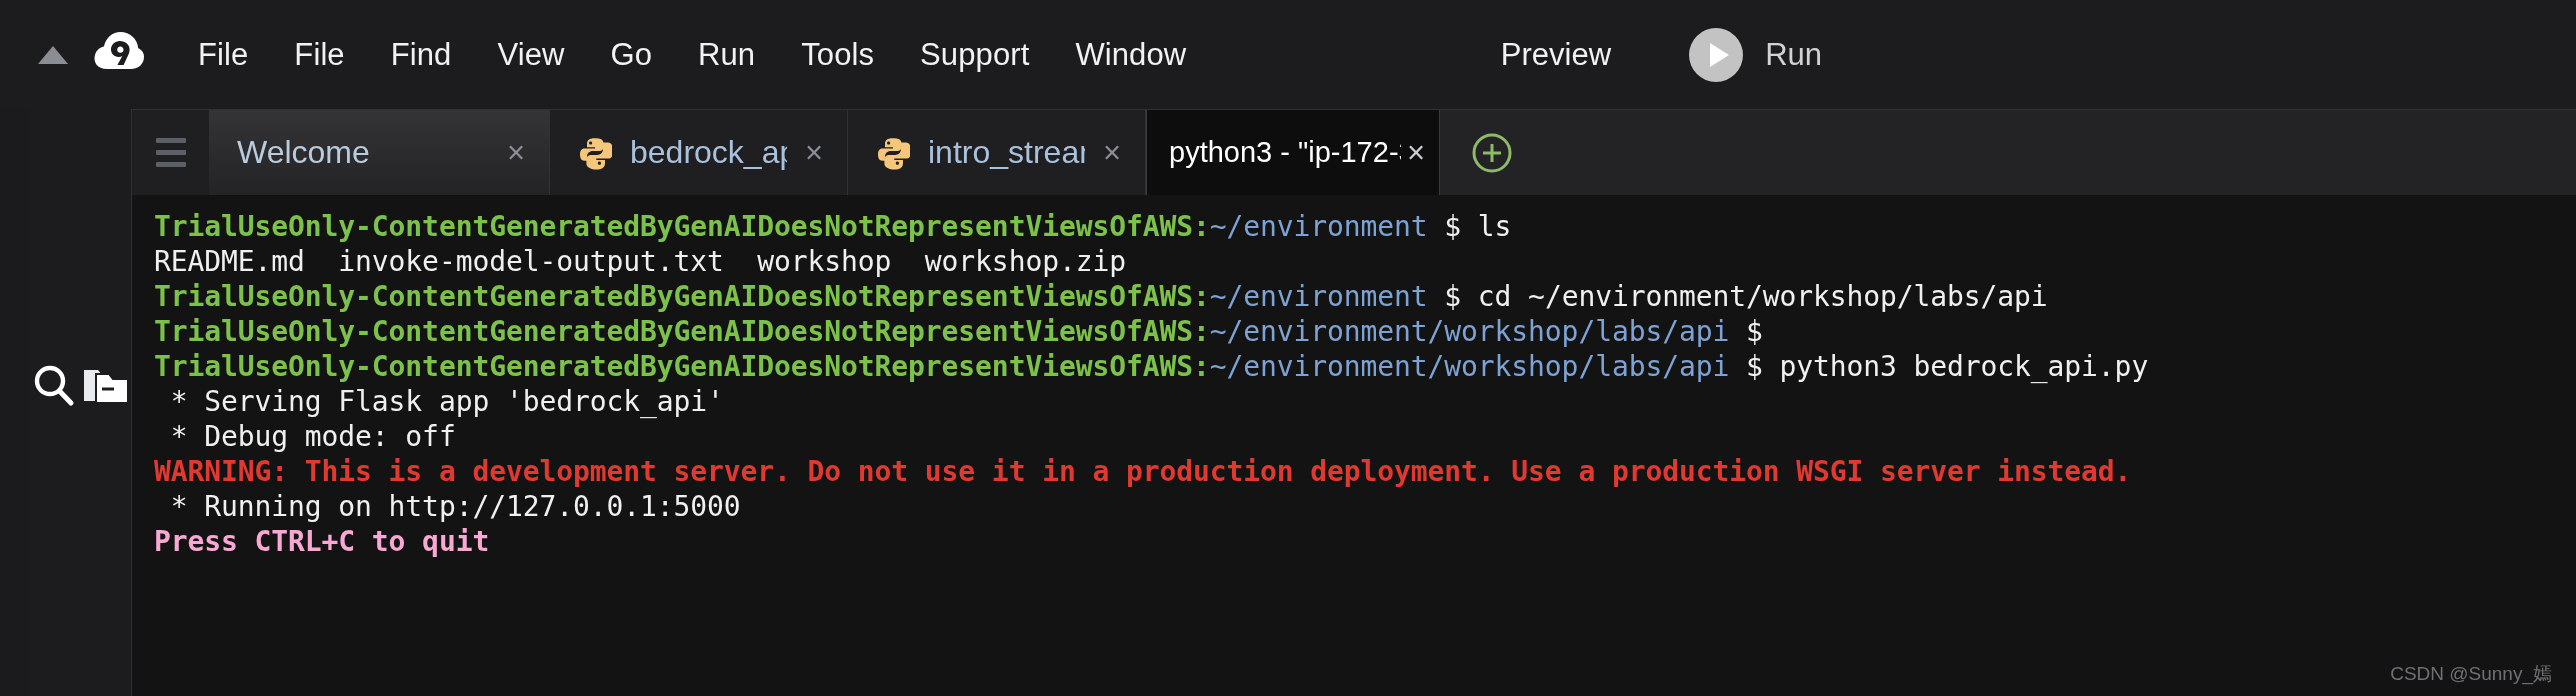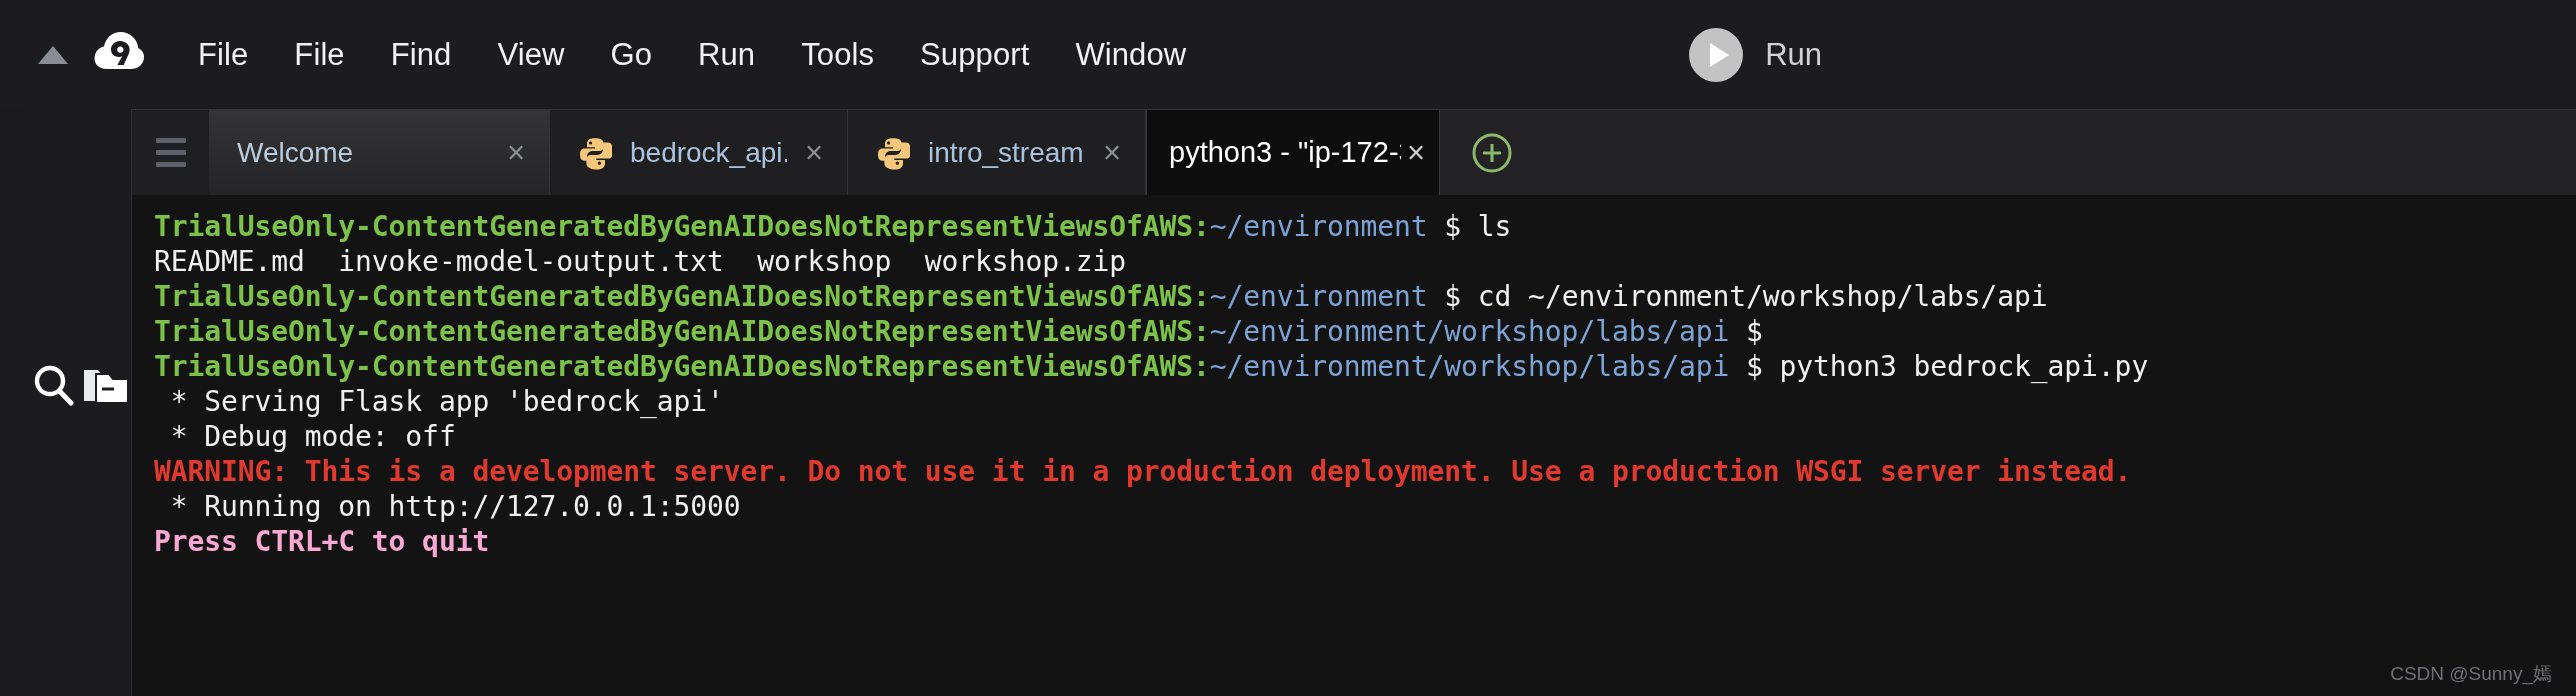--- a/index.html
+++ b/index.html
@@ -212,21 +212,21 @@
     padding: 0 14px 0 22px;
   }
   .py-icon {
     flex: 0 0 auto;
     margin-right: 18px;
     display: flex;
     align-items: center;
   }
   .tab-label {
     color: #a8c2dd;
-    font-size: 28px;
+    font-size: 32px;
     white-space: nowrap;
     overflow: hidden;
     text-overflow: clip;
     flex: 1 1 auto;
   }
   .tab.welcome .tab-label { color: #b9ccdd; }
   .tab.active-term .tab-label {
     color: #ffffff;
     font-size: 29px;
   }
@@ -312,20 +312,21 @@
       <div class="menu-item">Find</div>
       <div class="menu-item">View</div>
       <div class="menu-item">Go</div>
       <div class="menu-item">Run</div>
       <div class="menu-item">Tools</div>
       <div class="menu-item">Support</div>
       <div class="menu-item">Window</div>
     </div>
 
     <div class="menu-right">
+      <div class="preview-btn">Preview</div>
       <div class="run-btn">
         <div class="run-circle">
           <div class="play"></div>
         </div>
         <div class="run-label">Run</div>
       </div>
     </div>
   </div>
 
   <div class="body-row">

